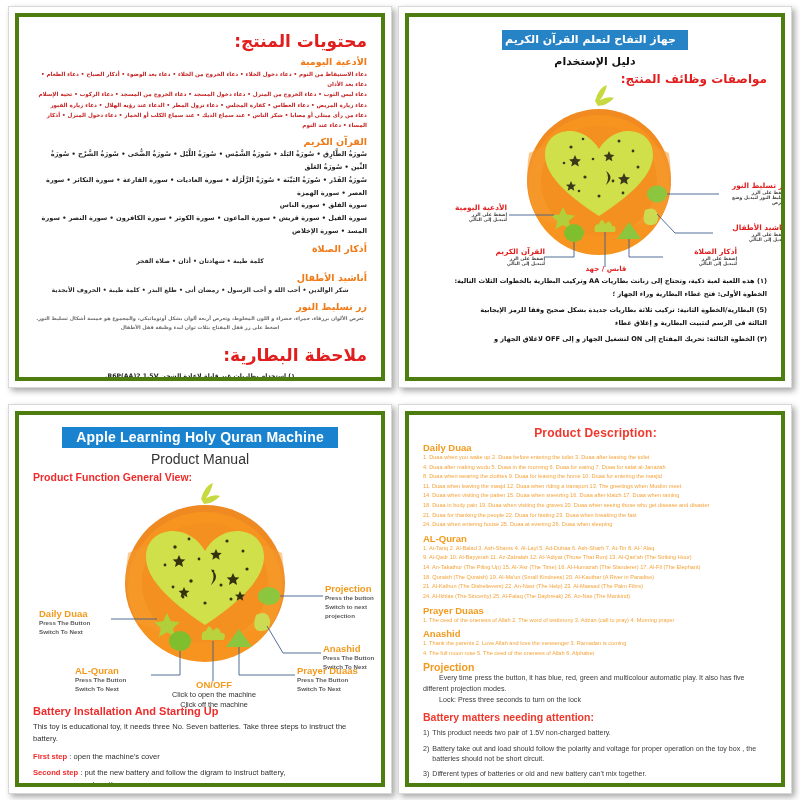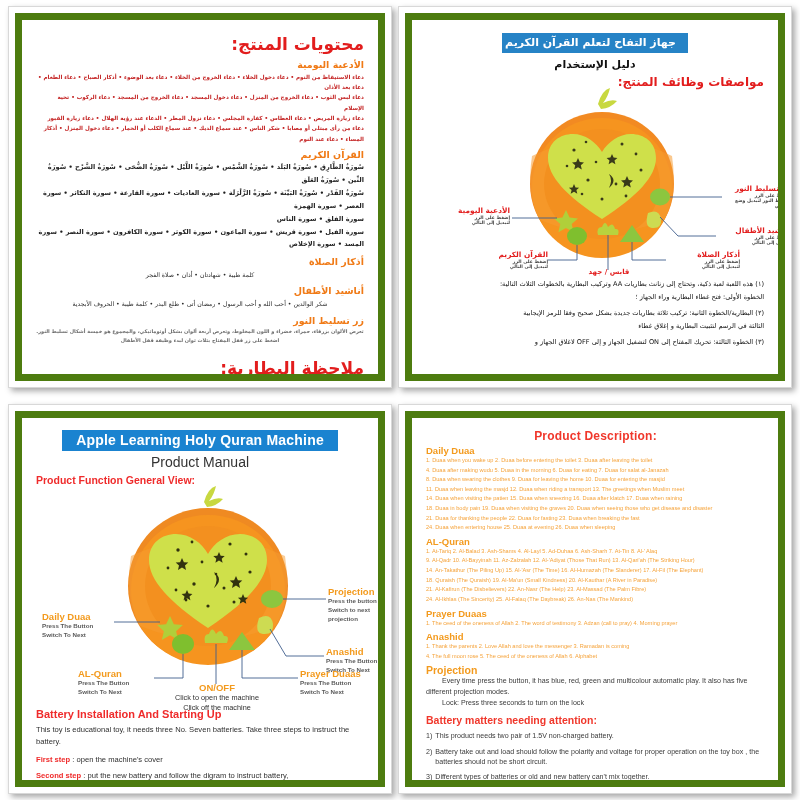--- a/index.html
+++ b/index.html
@@ -17,37 +17,37 @@
     position: absolute;
     background: #ffffff;
     border: 1px solid #d8d8d8;
     box-shadow: 3px 3px 6px rgba(0,0,0,0.35);
     overflow: hidden;
   }
   .page {
     position: absolute;
     inset: 6px;
     background: #ffffff;
-    border: 7px solid #4d7c0f;
+    border: 4px solid #4d7c0f;
     overflow: hidden;
   }
 
   #photo-tl { left: 8px;   top: 6px;   width: 384px; height: 382px; }
   #photo-tr { left: 398px; top: 6px;   width: 394px; height: 382px; }
   #photo-bl { left: 8px;   top: 404px; width: 384px; height: 390px; }
   #photo-br { left: 398px; top: 404px; width: 394px; height: 390px; }
 
   
   .ar { direction: rtl; text-align: right; font-family: "DejaVu Sans", sans-serif; }
   .ar-c { direction: rtl; text-align: center; font-family: "DejaVu Sans", sans-serif; }
 
   .h-red-ar   { color: #e21d1d; font-weight: bold; font-size: 17px; line-height: 1.25; }
   .h-org-ar   { color: #f07a16; font-weight: bold; font-size: 9.5px; line-height: 1.3; }
   .body-ar    { color: #c42323; font-weight: bold; font-size: 5.6px; line-height: 1.85; }
-  .body-ar-b  { color: #2b2b2b; font-weight: normal; font-size: 6.2px; line-height: 1.9; }
+  .body-ar-b  { color: #2b2b2b; font-weight: bold; font-size: 6.2px; line-height: 1.9; }
   .body-ar-k  { color: #1f1f1f; font-weight: bold; font-size: 6.6px; line-height: 1.95; }
   .body-ar-sm { color: #6b6b6b; font-weight: bold; font-size: 5px; line-height: 1.9; }
 
   
   #tl-inner { padding: 14px 14px 6px 14px; }
   #tl-inner .h-red-ar { margin-bottom: 4px; }
   .sec-gap { height: 5px; }
 
   
   #tr-inner { padding: 12px 14px 6px 14px; position: relative; height: 100%; }
@@ -220,21 +220,21 @@
             <div style="color:#444;font-weight:bold;font-size:4.6px">إضغط على الزر</div>
             <div style="color:#444;font-weight:bold;font-size:4.6px">لتبديل إلى التالي</div>
           </div>
           <div class="ar-c" style="position:absolute;left:148px;top:184px;width:70px;color:#e21d1d;font-weight:bold;font-size:7px">قابس / جهد</div>
         </div>
 
         <div class="ar" style="margin-top:2px">
           <div class="body-ar-b" style="color:#111;font-size:6.6px">(١) هذه اللعبة لعبة ذكية، وتحتاج إلى زنانث بطاريات AA وتركيب البطارية بالخطوات الثلاث التالية:</div>
           <div class="body-ar-b" style="color:#111;font-size:6.6px">الخطوة الأولى: فتح غطاء البطارية وراء الجهاز ؛</div>
           <div style="height:4px"></div>
-          <div class="body-ar-b" style="color:#111;font-size:6.6px">(٢) البطارية/الخطوة الثانية: تركيب ثلاثة بطاريات جديدة بشكل صحيح وفقا للرمز الإيجابية</div>
+          <div class="body-ar-b" style="color:#111;font-size:6.6px">(5) البطارية/الخطوة الثانية: تركيب ثلاثة بطاريات جديدة بشكل صحيح وفقا للرمز الإيجابية</div>
           <div class="body-ar-b" style="color:#111;font-size:6.6px">الثالثة في الرسم لتثبيت البطارية و إغلاق غطاء</div>
           <div style="height:4px"></div>
           <div class="body-ar-b" style="color:#111;font-size:6.6px">(٣) الخطوة الثالثة: تحريك المفتاح إلى ON لتشغيل الجهاز و إلى OFF لاغلاق الجهاز و</div>
         </div>
       </div>
     </div>
   </div>
 
   <div class="photo" id="photo-bl">
     <div class="page">

